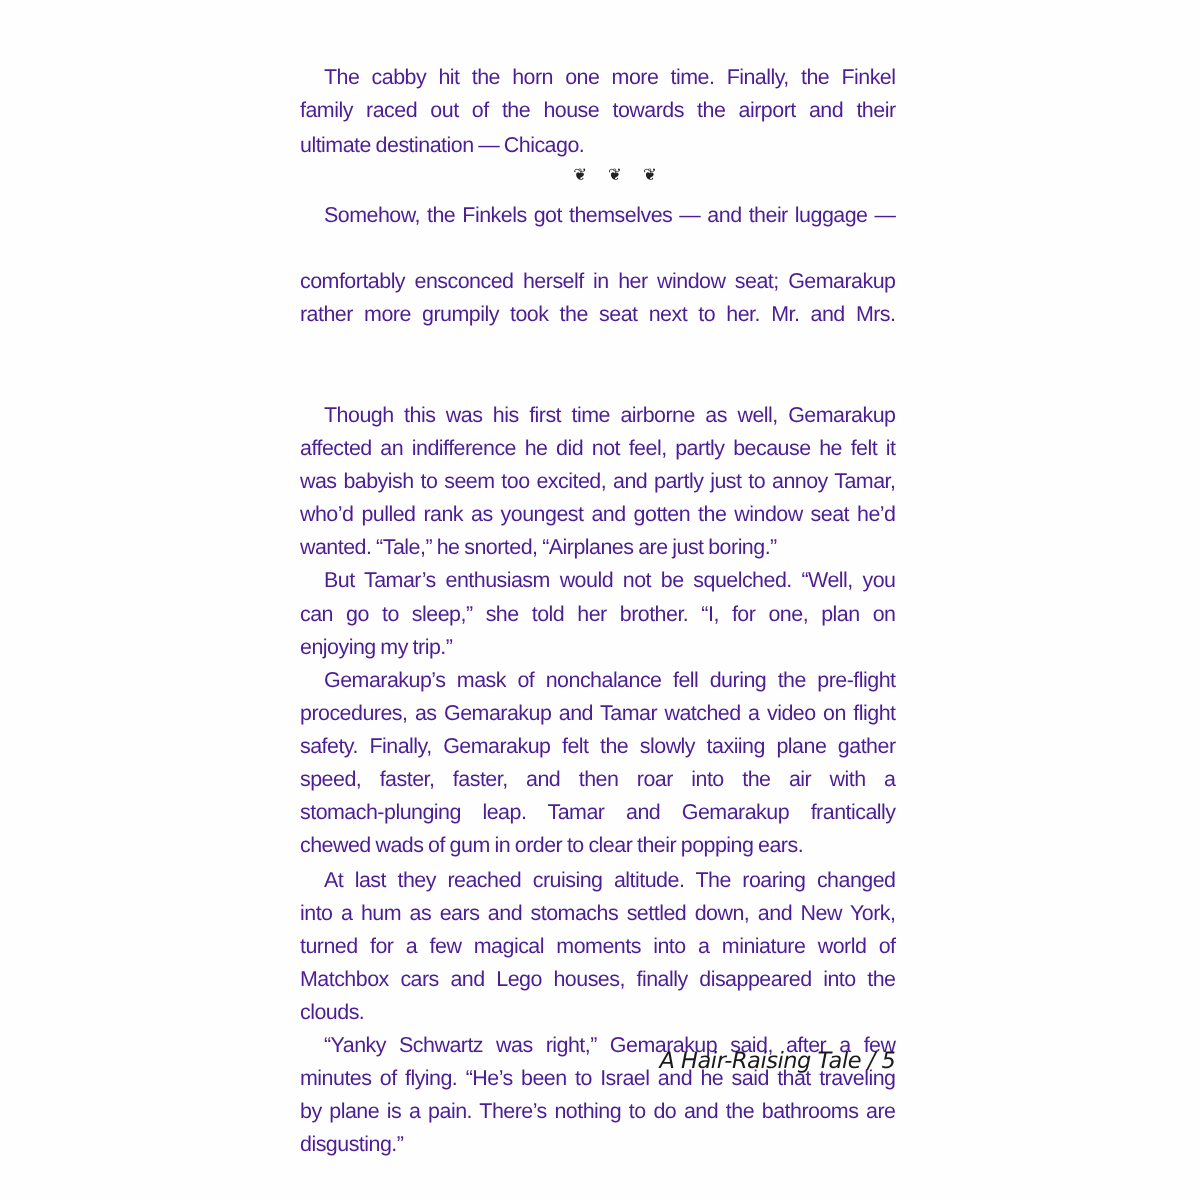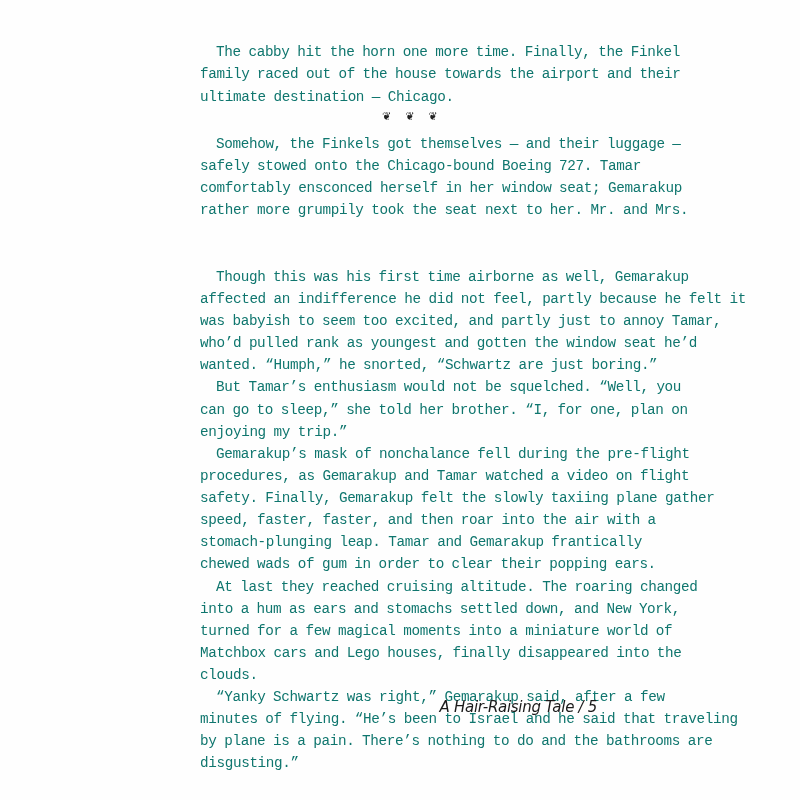--- a/index.html
+++ b/index.html
@@ -5,23 +5,23 @@
   html, body { margin: 0; padding: 0; background: #ffffff; }
   body { width: 800px; height: 800px; position: relative; overflow: hidden; }
   .page {
     position: absolute; left: 0; top: 0; width: 800px; height: 800px; background: #fefefe;
   }
   .line {
     position: absolute;
     left: 200px;
     width: 397px;
     height: 22px;
-    font-family: Liberation Mono, monospace;
+    font-family: Liberation Sans, sans-serif;
     font-size: 14.3px;
-    color: #0f766e;
+    color: #4c1d95;
     white-space: nowrap;
     text-align: justify;
     text-align-last: justify;
     line-height: 22px;
     letter-spacing: -0.35px;
     word-spacing: -0.5px;
   }
   .line.indent { left: 216px; width: 381px; }
   .line.last { text-align-last: left; }
   .ornament {
@@ -44,28 +44,27 @@
   <div class="line" style="top:63px">family raced out of the house towards the airport and their</div>
   <div class="line last" style="top:86px">ultimate destination — Chicago.</div>
 
   <div class="ornament">
     <span>❦</span>
     <span>❦</span>
     <span>❦</span>
   </div>
 
   <div class="line indent" style="top:133px">Somehow, the Finkels got themselves — and their luggage —</div>
-  <div class="line" style="top:155px">safely stowed onto the Chicago-bound Boeing 727. Tamar</div>
   <div class="line" style="top:177px">comfortably ensconced herself in her window seat; Gemarakup</div>
   <div class="line" style="top:199px">rather more grumpily took the seat next to her. Mr. and Mrs.</div>
   <div class="line indent" style="top:266px">Though this was his first time airborne as well, Gemarakup</div>
   <div class="line" style="top:288px">affected an indifference he did not feel, partly because he felt it</div>
   <div class="line" style="top:310px">was babyish to seem too excited, and partly just to annoy Tamar,</div>
   <div class="line" style="top:332px">who’d pulled rank as youngest and gotten the window seat he’d</div>
-  <div class="line last" style="top:354px">wanted. “Humph,” he snorted, “Schwartz are just boring.”</div>
+  <div class="line last" style="top:354px">wanted. “Tale,” he snorted, “Airplanes are just boring.”</div>
   <div class="line indent" style="top:376px">But Tamar’s enthusiasm would not be squelched. “Well, you</div>
   <div class="line" style="top:399px">can go to sleep,” she told her brother. “I, for one, plan on</div>
   <div class="line last" style="top:421px">enjoying my trip.”</div>
   <div class="line indent" style="top:443px">Gemarakup’s mask of nonchalance fell during the pre-flight</div>
   <div class="line" style="top:465px">procedures, as Gemarakup and Tamar watched a video on flight</div>
   <div class="line" style="top:487px">safety. Finally, Gemarakup felt the slowly taxiing plane gather</div>
   <div class="line" style="top:509px">speed, faster, faster, and then roar into the air with a</div>
   <div class="line" style="top:531px">stomach-plunging leap. Tamar and Gemarakup frantically</div>
   <div class="line last" style="top:553px">chewed wads of gum in order to clear their popping ears.</div>
   <div class="line indent" style="top:576px">At last they reached cruising altitude. The roaring changed</div>

